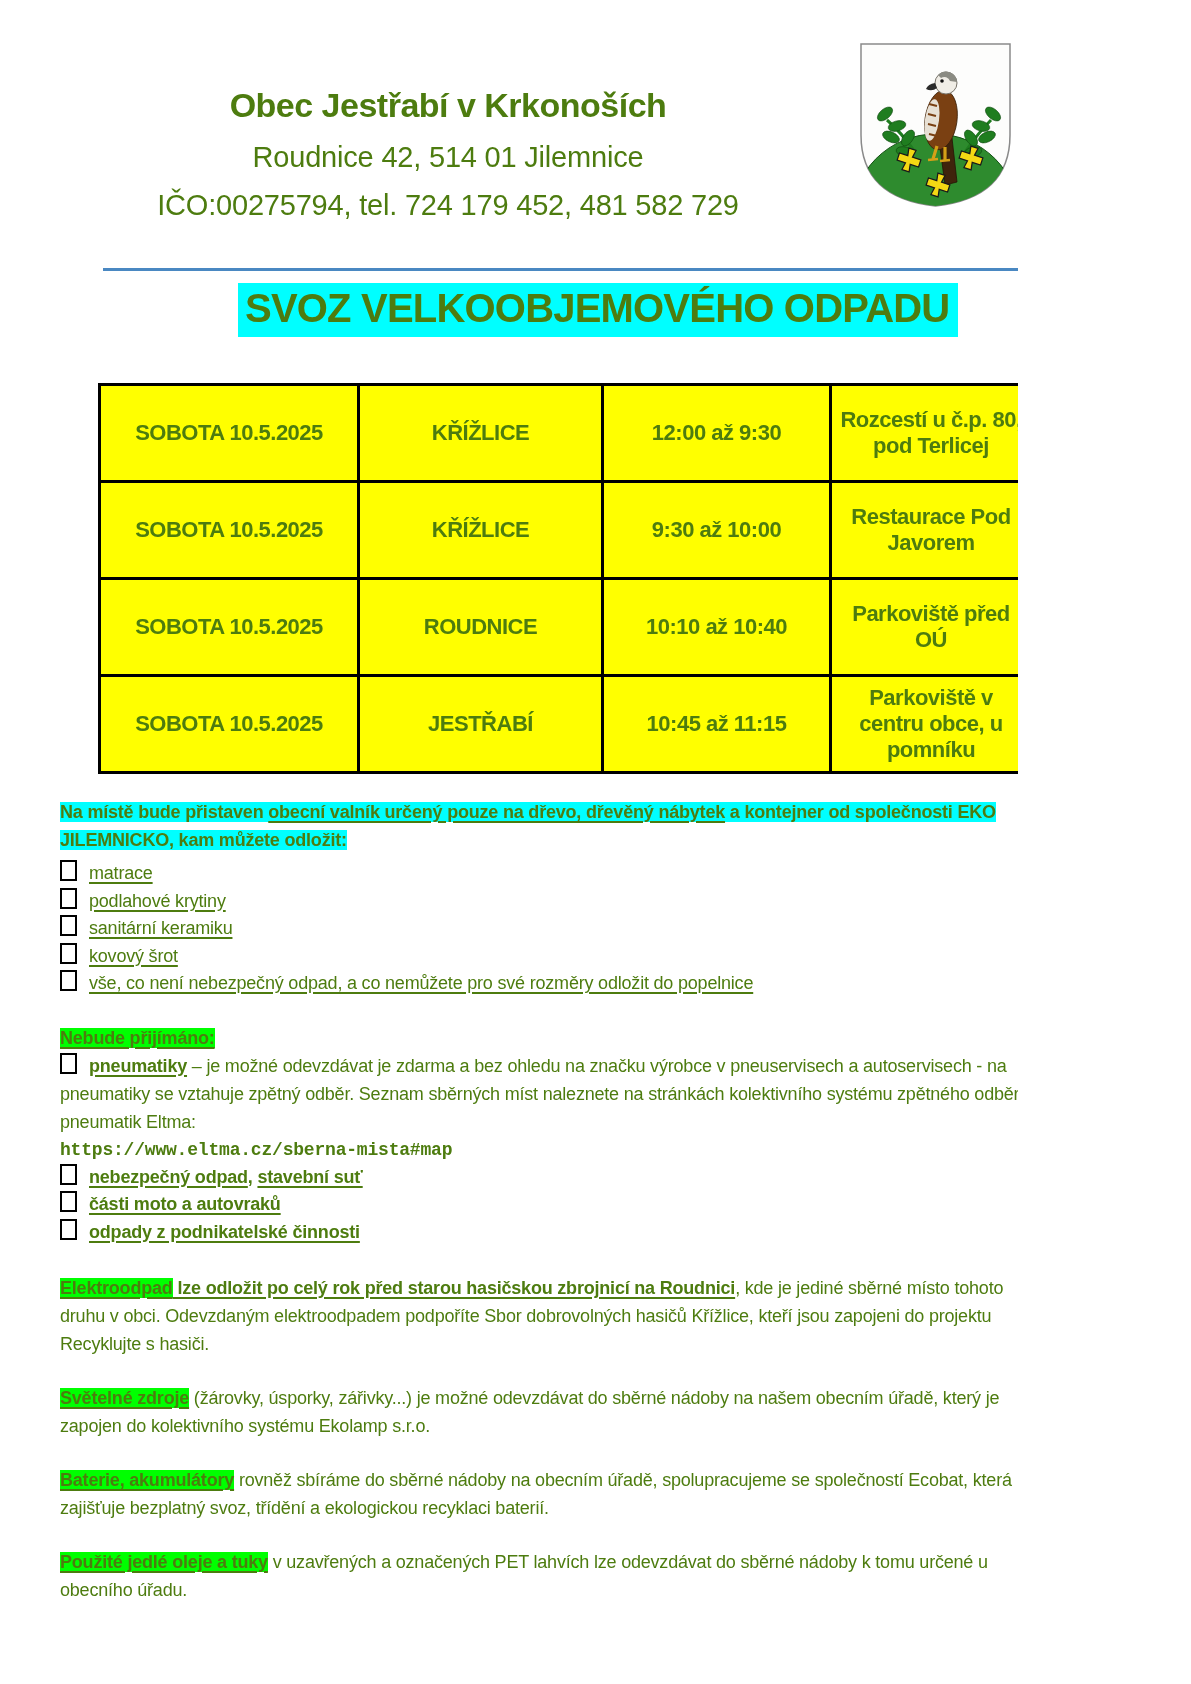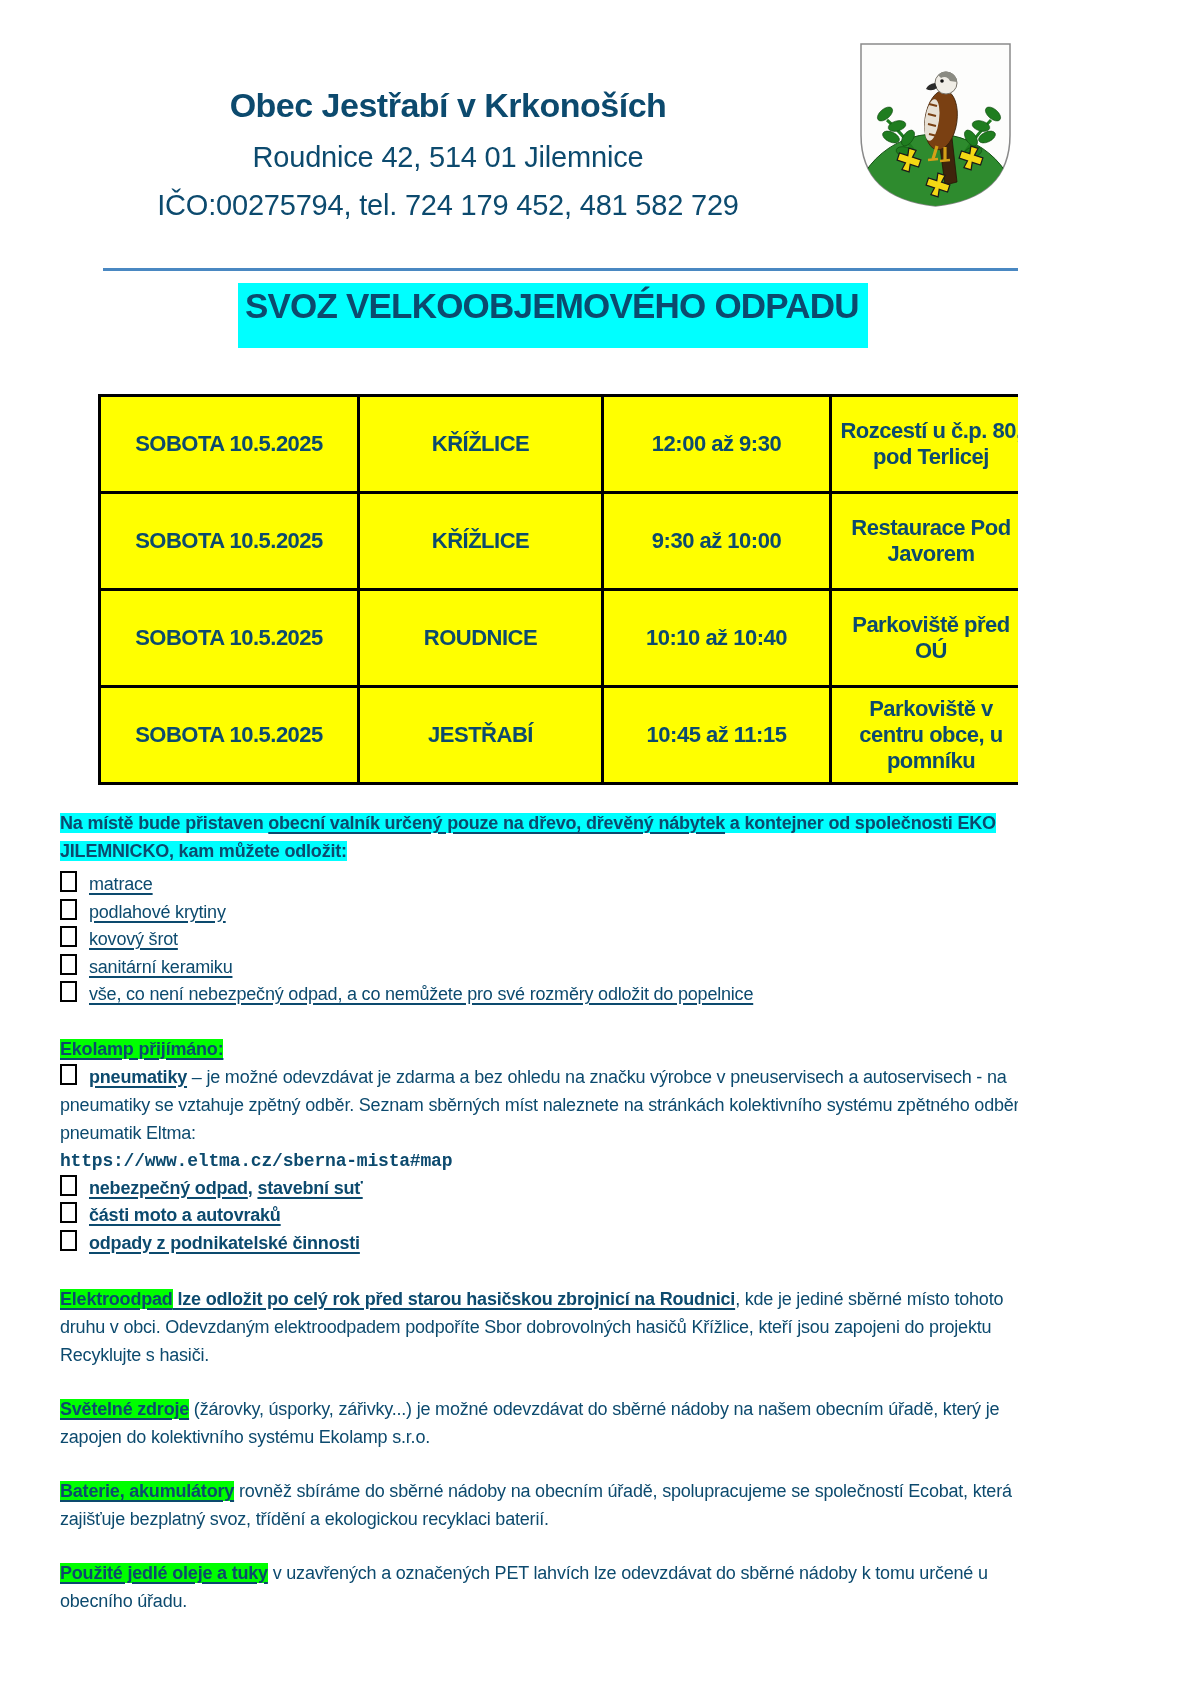--- a/index.html
+++ b/index.html
@@ -1,32 +1,32 @@
 <!DOCTYPE html>
 <html lang="cs" style="--hlc: #00ffff; --hlg: #00ff00; --yellow: #ffff00; --rule: #4a88c2;"><head>
 <meta charset="utf-8">
 <style>
   html,body{margin:0;padding:0;background:#ffffff;}
   .page{
     position:relative;width:1018px;height:1684px;background:#ffffff;
-    font-family:"Liberation Sans",sans-serif;color:#0c4a6e;overflow:hidden;
+    font-family:"Liberation Sans",sans-serif;color:#4d7c0f;overflow:hidden;
     letter-spacing:-0.2px;
   }
   
   .header{display:flex;align-items:flex-start;padding:40px 0 0 105px;}
   .header-text{width:690px;text-align:center;}
   .muni{font-size:34px;font-weight:bold;margin:46px 0 0 0;letter-spacing:-0.5px;}
   .addr{font-size:29px;margin:16px 0 0 0;}
   .ico-line{font-size:29px;margin:15px 0 0 0;}
   .crest{margin-left:62px;width:165px;height:170px;flex:0 0 auto;}
   .rule{height:3px;width:982px;margin:46px 0 0 103px;background:var(--rule,#4a88c2);}
   
   .title-wrap{margin:12px 0 0 238px;}
-  .hl-title{display:inline-block;background:var(--hlc,#00ffff);font-size:35px;font-weight:bold;
-    padding:3px 9px 22px 7px;letter-spacing:-0.8px;}
+  .hl-title{display:inline-block;background:var(--hlc,#00ffff);font-size:40px;font-weight:bold;
+    padding:3px 9px 6px 7px;letter-spacing:-0.8px;}
   
   table.sched{border-collapse:collapse;table-layout:fixed;width:932px;margin:46px 0 0 98px;}
   .sched td{border:3px solid #000;background:var(--yellow,#ffff00);font-weight:bold;
     font-size:22px;line-height:26px;text-align:center;vertical-align:middle;
     padding:2px 8px;letter-spacing:-0.5px;overflow:hidden;}
   .sched tr{height:97px;}
   
   .content{width:985px;margin-left:60px;font-size:18px;line-height:28px;}
   .b{font-weight:bold;}
   .u{text-decoration:underline;text-decoration-thickness:2px;text-underline-offset:3px;}
@@ -142,26 +142,26 @@
     </tbody>
   </table>
 
   <div class="content">
 
     <p class="intro"><span class="hl-c"><span>Na místě bude přistaven </span><span class="u">obecní valník určený pouze na dřevo, dřevěný nábytek</span><span> a kontejner od společnosti EKO JILEMNICKO, kam můžete odložit:</span></span></p>
 
     <div class="list">
       <div class="li"><span class="cb"></span><span class="u">matrace</span></div>
       <div class="li"><span class="cb"></span><span class="u">podlahové krytiny</span></div>
+      <div class="li"><span class="cb"></span><span class="u">sanitární keramiku</span></div>
       <div class="li"><span class="cb"></span><span class="u">kovový šrot</span></div>
-      <div class="li"><span class="cb"></span><span class="u">sanitární keramiku</span></div>
       <div class="li"><span class="cb"></span><span class="u">vše, co není nebezpečný odpad, a co nemůžete pro své rozměry odložit do popelnice</span></div>
     </div>
 
-    <p class="sec-head"><span class="hl-g b u">Ekolamp přijímáno:</span></p>
+    <p class="sec-head"><span class="hl-g b u">Nebude přijímáno:</span></p>
 
     <p><span class="cb"></span><span class="b u">pneumatiky</span><span> – je možné odevzdávat je zdarma a bez ohledu na značku výrobce v pneuservisech a autoservisech - na pneumatiky se vztahuje zpětný odběr. Seznam sběrných míst naleznete na stránkách kolektivního systému zpětného odběru pneumatik Eltma:</span></p>
     <div class="url-line">https://www.eltma.cz/sberna-mista#map</div>
 
     <div class="li"><span class="cb"></span><span class="b u">nebezpečný odpad</span><span class="b">, </span><span class="b u">stavební suť</span></div>
     <div class="li"><span class="cb"></span><span class="b u">části moto a autovraků</span></div>
     <div class="li"><span class="cb"></span><span class="b u">odpady z podnikatelské činnosti</span></div>
 
     <p class="para-electro"><span class="hl-g b u">Elektroodpad</span><span class="b u"> lze odložit po celý rok před starou hasičskou zbrojnicí na Roudnici</span><span>, kde je jediné sběrné místo tohoto druhu v obci. Odevzdaným elektroodpadem podpoříte Sbor dobrovolných hasičů Křížlice, kteří jsou zapojeni do projektu Recyklujte s hasiči.</span></p>
 

